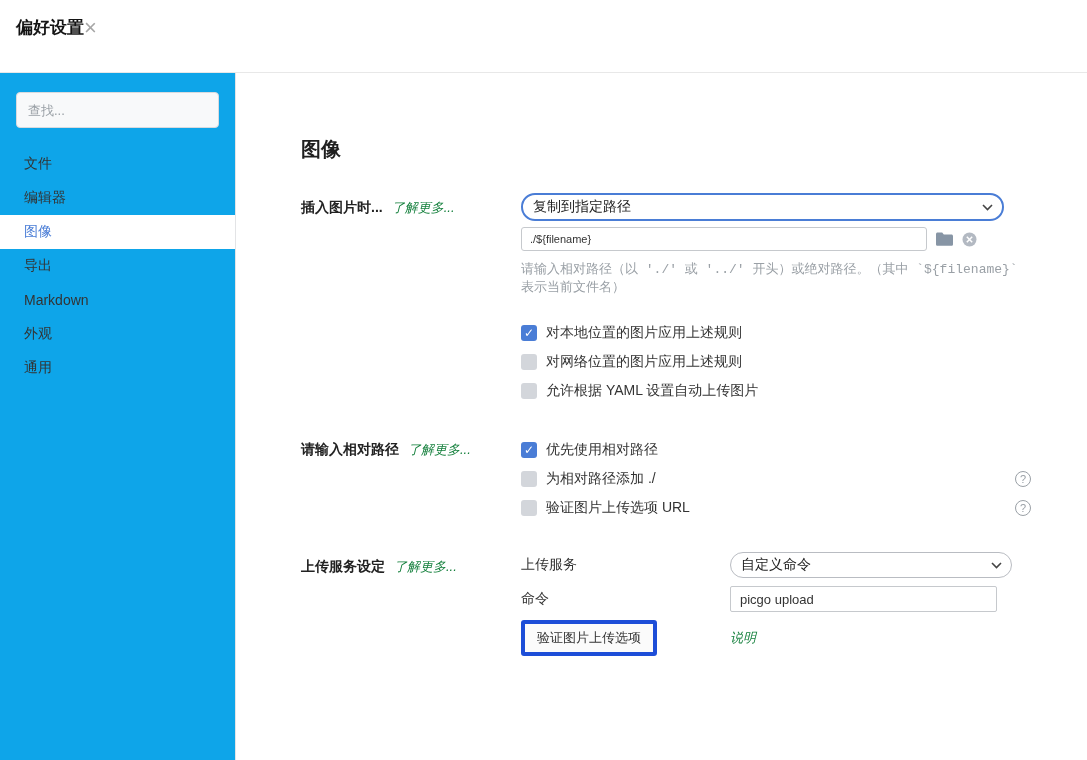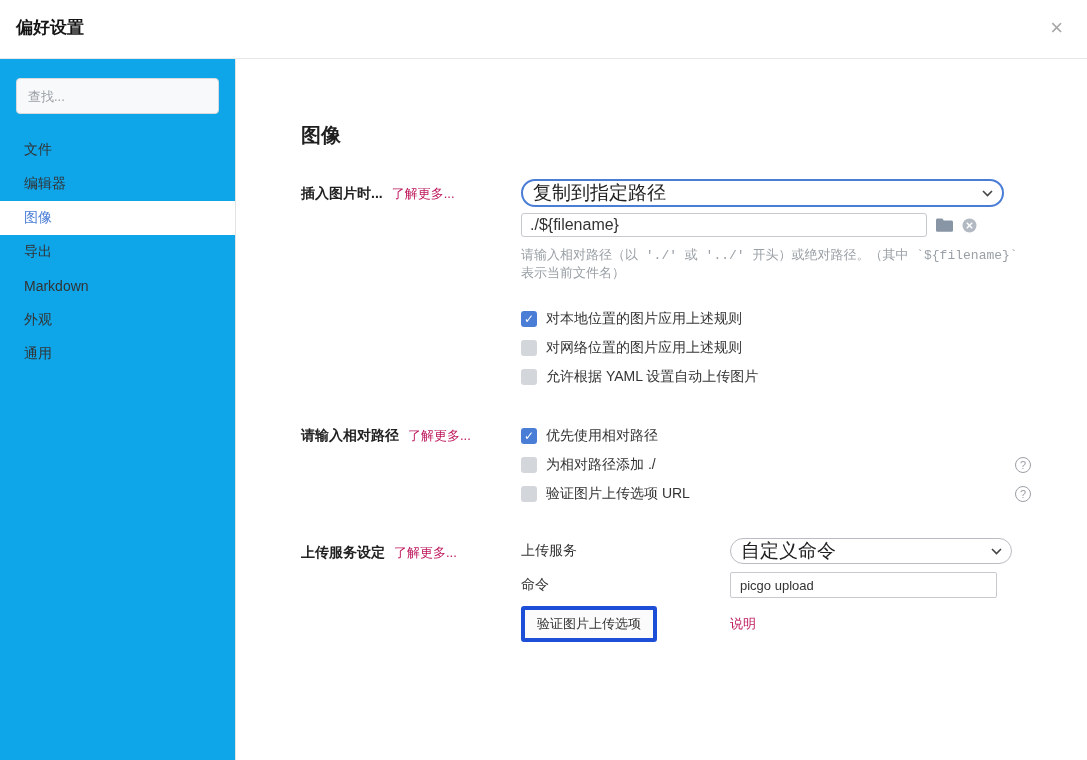--- a/index.html
+++ b/index.html
@@ -1,56 +1,56 @@
 <!DOCTYPE html>
 <html><head>
 <meta charset="utf-8">
 <style>
   html,body{margin:0;padding:0;}
   body{width:1087px;height:760px;overflow:hidden;background:#fff;color:#333;
        font-family:"Liberation Sans","DejaVu Sans",sans-serif;}
   .window{display:flex;flex-direction:column;height:100%;}
 
   
-  .header{height:55px;flex:0 0 55px;display:flex;align-items:center;justify-content:space-between;
-          padding:0 24px 3px 16px;border-bottom:1px solid #e8e8e8;background:#fff;}
+  .header{height:55px;flex:0 0 55px;display:flex;align-items:center;
+          padding:0 24px 17px 16px;border-bottom:1px solid #e8e8e8;background:#fff;}
   .header-title{font-size:17px;font-weight:700;color:#141414;}
   .close-btn{font-size:22px;color:#a6a6a6;cursor:pointer;line-height:1;user-select:none;}
 
   .layout{flex:1;display:flex;min-height:0;}
 
   
   .sidebar{width:235px;flex:0 0 235px;background:#0ea5e9;border-right:1px solid #e3e4e6;padding-top:19px;}
   .search-wrap{padding:0 16px;margin-bottom:19px;}
   .search-input{width:100%;height:36px;box-sizing:border-box;border:1px solid #d8dade;border-radius:4px;
                 background:#f8f9fa;padding:0 11px;font-size:13px;color:#333;outline:none;font-family:inherit;}
   .search-input::placeholder{color:#9aa0a6;}
   .nav-item{height:34px;display:flex;align-items:center;padding-left:24px;font-size:14px;color:#333;cursor:pointer;}
   .nav-item[data-active="true"]{background:#fff;color:#4a7dd6;}
 
   
   .main{flex:1;padding:63px 56px 0 65px;min-width:0;}
   .page-title{margin:0 0 30px 0;font-size:20px;font-weight:700;color:#1f1f1f;}
   .section{display:flex;align-items:flex-start;margin-bottom:30px;}
   .label-col{width:220px;flex:0 0 220px;display:flex;align-items:baseline;gap:9px;padding-top:6px;}
   .section-label{font-size:14px;font-weight:700;color:#222;white-space:nowrap;}
-  .link{font-size:13px;color:#be185d;cursor:pointer;text-decoration:none;white-space:nowrap;}
+  .link{font-size:13px;color:#15803d;cursor:pointer;text-decoration:none;white-space:nowrap;font-style:italic;}
   .controls-col{flex:1;min-width:0;}
 
   
   .select{box-sizing:border-box;background:#fff;border:1px solid #b9bcc2;border-radius:14px;height:26px;
           display:flex;align-items:center;justify-content:space-between;padding:0 9px 0 10px;
-          font-size:19px;color:#222;cursor:pointer;}
+          font-size:14px;color:#222;cursor:pointer;}
   .select-main{width:483px;border:2px solid #4a7dd6;height:28px;}
   .select-sm{width:282px;}
 
   
   .path-row{display:flex;align-items:center;margin-top:6px;gap:9px;}
   .path-input{box-sizing:border-box;width:406px;height:24px;border:1px solid #c6c9cd;border-radius:3px;
-              padding:0 8px;font-size:16px;color:#333;outline:none;font-family:inherit;background:#fff;}
+              padding:0 8px;font-size:11px;color:#333;outline:none;font-family:inherit;background:#fff;}
   .icon-btn{display:flex;align-items:center;justify-content:center;cursor:pointer;line-height:0;}
   .hint{margin-top:9px;font-size:13px;color:#9aa0a6;font-family:Liberation Mono, monospace;}
 
   
   .check-group{margin-top:22px;}
   .check-row{display:flex;align-items:center;height:29px;}
   .checkbox{width:16px;height:16px;border-radius:3px;background:#d3d6db;margin-right:9px;position:relative;
             cursor:pointer;flex:0 0 16px;}
   .checkbox[data-checked="true"]{background:#4a7dd6;}
   .checkbox[data-checked="true"]::after{content:"✓";position:absolute;left:0;top:0;width:16px;height:16px;

